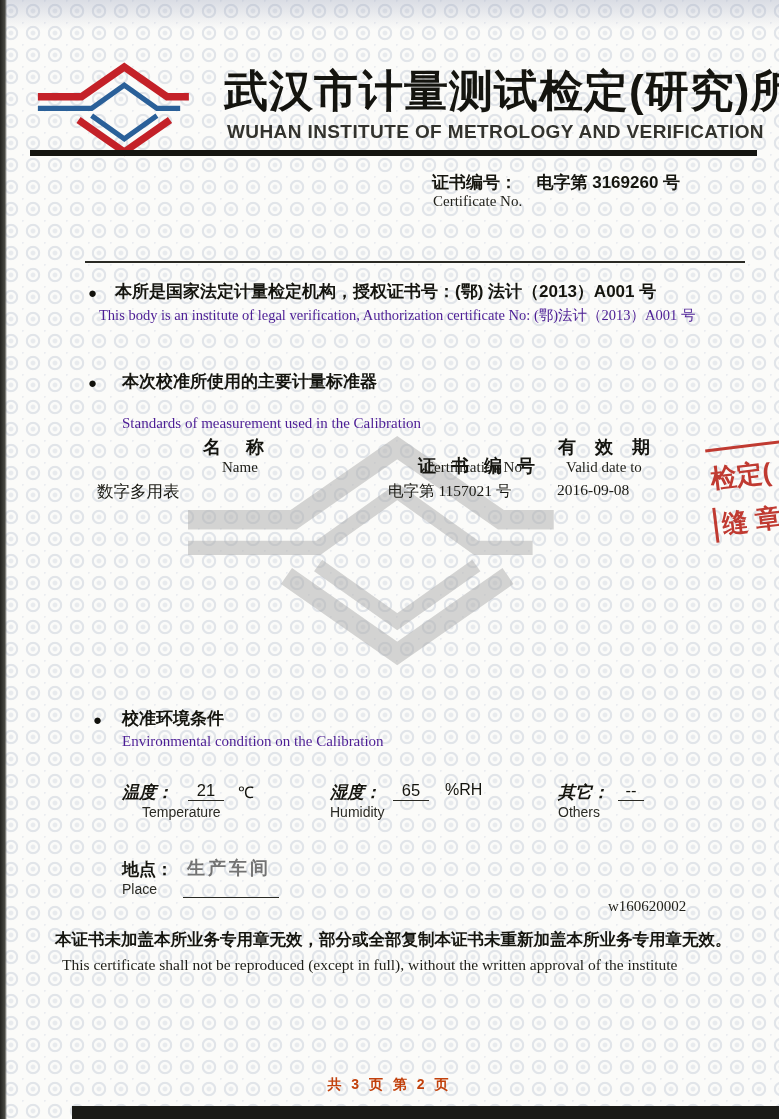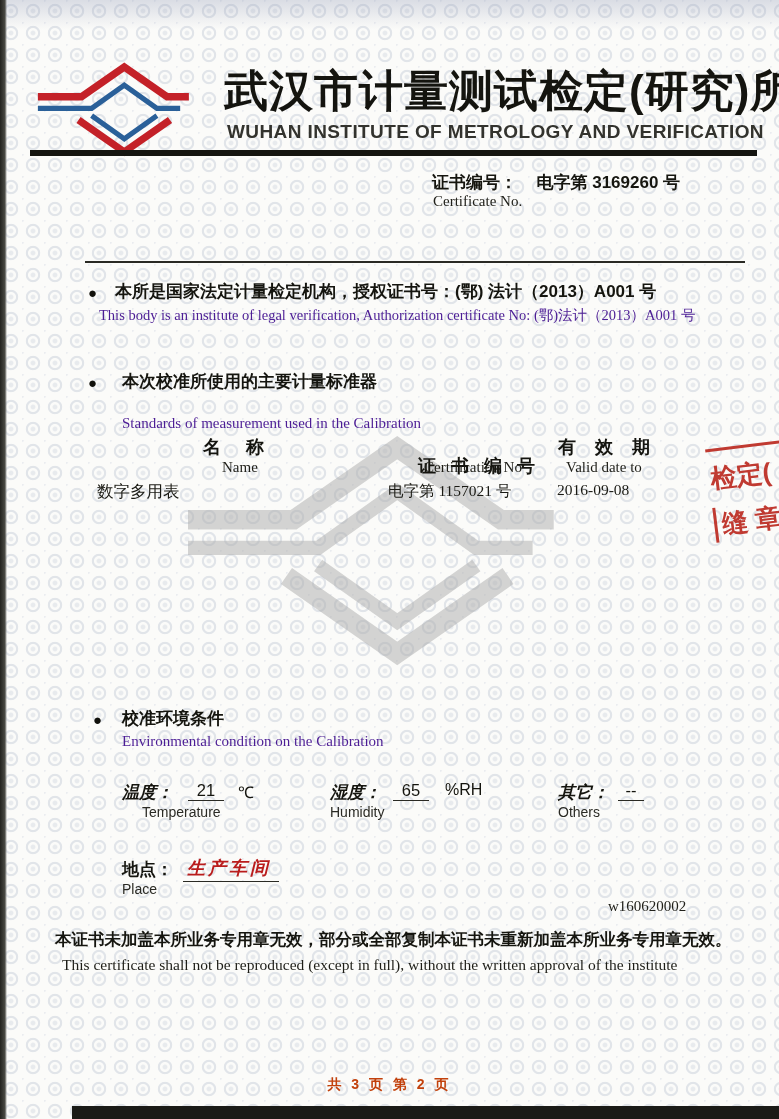--- a/index.html
+++ b/index.html
@@ -60,22 +60,22 @@
     border-left:3px solid #c03a31;padding-left:5px;}
 
   
   .env-label{position:absolute;top:781px;font-size:17px;font-weight:600;color:#15150f;white-space:nowrap;font-style:italic;}
   .env-value{position:absolute;top:781px;font-size:16.5px;color:#15150f;text-align:center;
     border-bottom:1.6px solid #2a2a24;}
   .env-unit{position:absolute;top:781px;font-size:16px;color:#15150f;white-space:nowrap;}
   .env-en{position:absolute;top:804px;font-size:14px;color:#2a2a24;white-space:nowrap;}
 
   .place-label{position:absolute;left:122px;top:858px;font-size:17px;font-weight:600;color:#15150f;}
-  .place-value{position:absolute;left:183px;top:856px;font-size:18px;font-style:italic;font-weight:600;
-    color:#b91c1c;border-bottom:1.8px solid #2a2a24;padding:0 8px 1px 4px;letter-spacing:3px;}
+  .place-value{position:absolute;left:183px;top:856px;font-size:18px;font-weight:600;
+    color:#737373;border-bottom:1.8px solid #2a2a24;padding:0 8px 17px 4px;letter-spacing:3px;}
   .place-en{position:absolute;left:122px;top:881px;font-size:14px;color:#2a2a24;}
 
   .serial{position:absolute;left:608px;top:898px;font-family:"Liberation Serif",serif;font-size:15px;color:#21211b;}
 
   .disc-cn{position:absolute;left:55px;top:929px;width:705px;font-size:16.5px;font-weight:600;color:#15150f;white-space:nowrap;}
   .disc-en{position:absolute;left:62px;top:956px;width:700px;font-family:"Liberation Serif",serif;font-size:15.5px;color:#1d1d17;white-space:nowrap;}
 
   .page-num{position:absolute;left:0;right:0;top:1076px;text-align:center;
     font-size:14px;font-weight:600;color:#c2410c;letter-spacing:3px;}
 </style>

